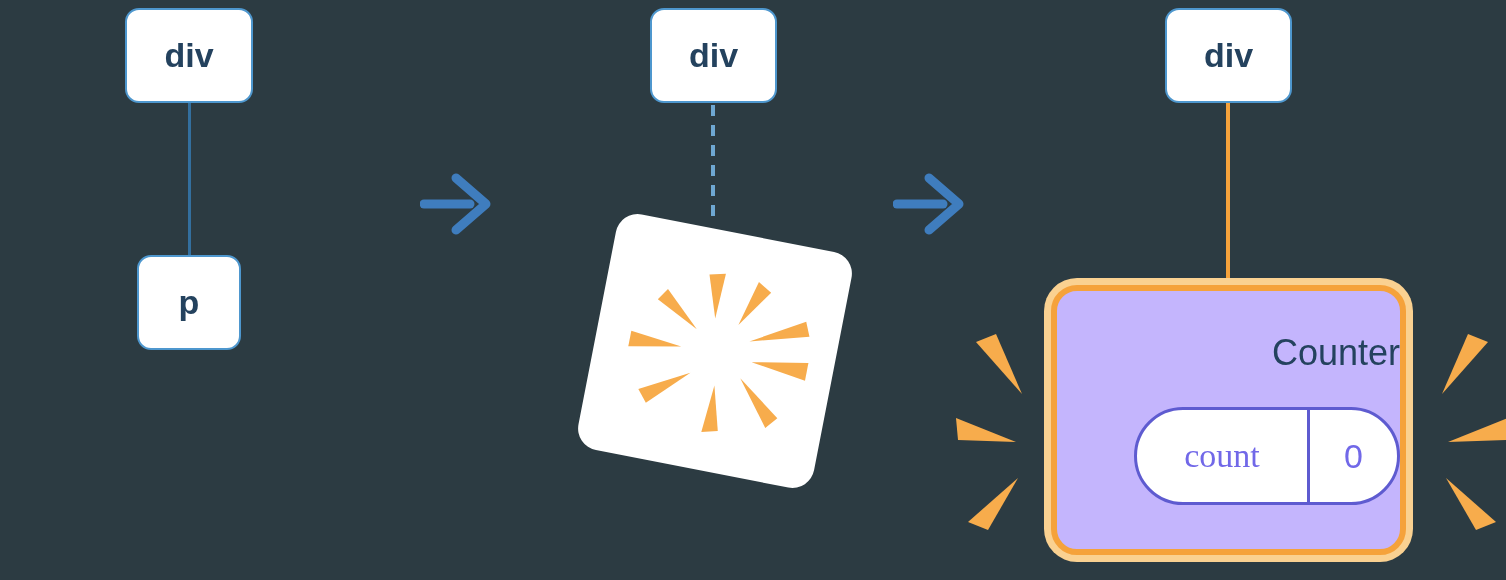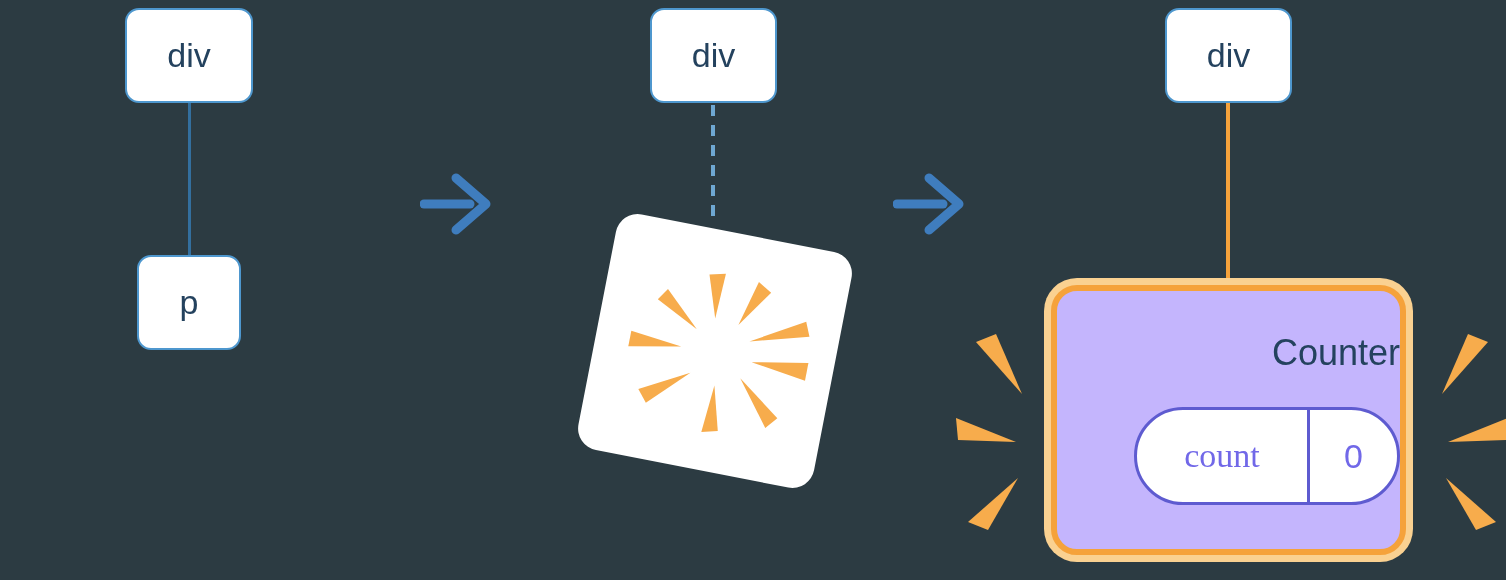--- a/index.html
+++ b/index.html
@@ -29,21 +29,21 @@
   }
   .node{
     position:absolute;
     background:#ffffff;
     border:2.5px solid var(--node-border);
     border-radius:14px;
     display:flex;
     align-items:center;
     justify-content:center;
     font-size:34px;
-    font-weight:400;
+    font-weight:700;
     color:var(--label);
   }
   .conn{
     position:absolute;
     background:var(--connector);
   }
   .conn-dashed{
     position:absolute;
     width:4px;
     background:repeating-linear-gradient(

